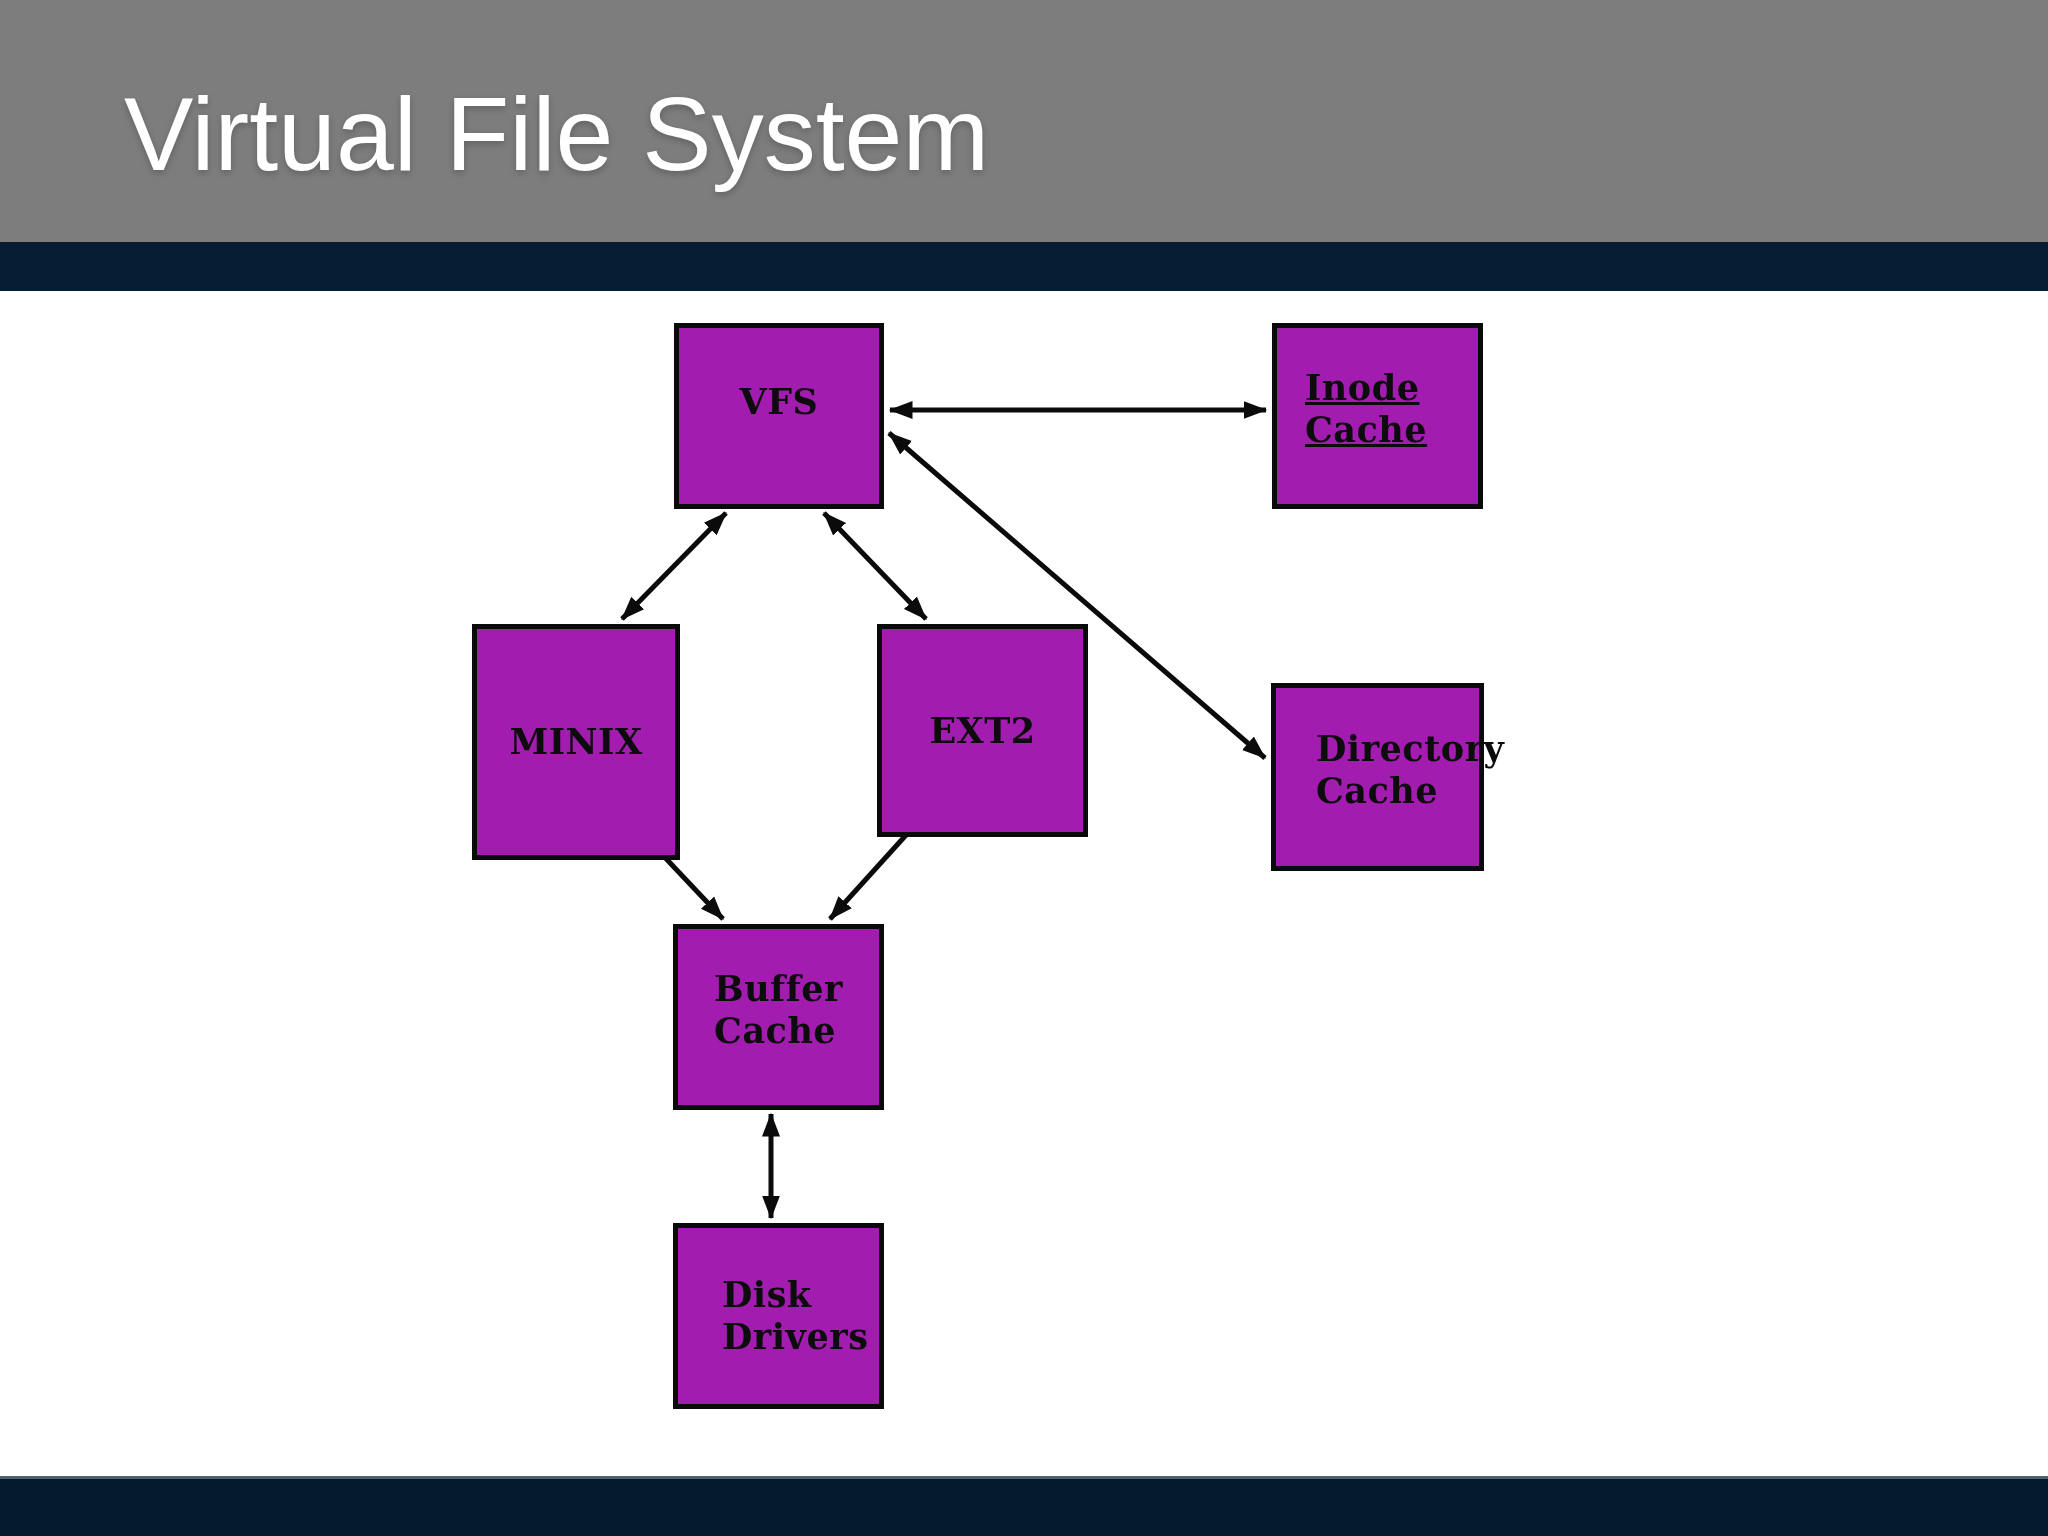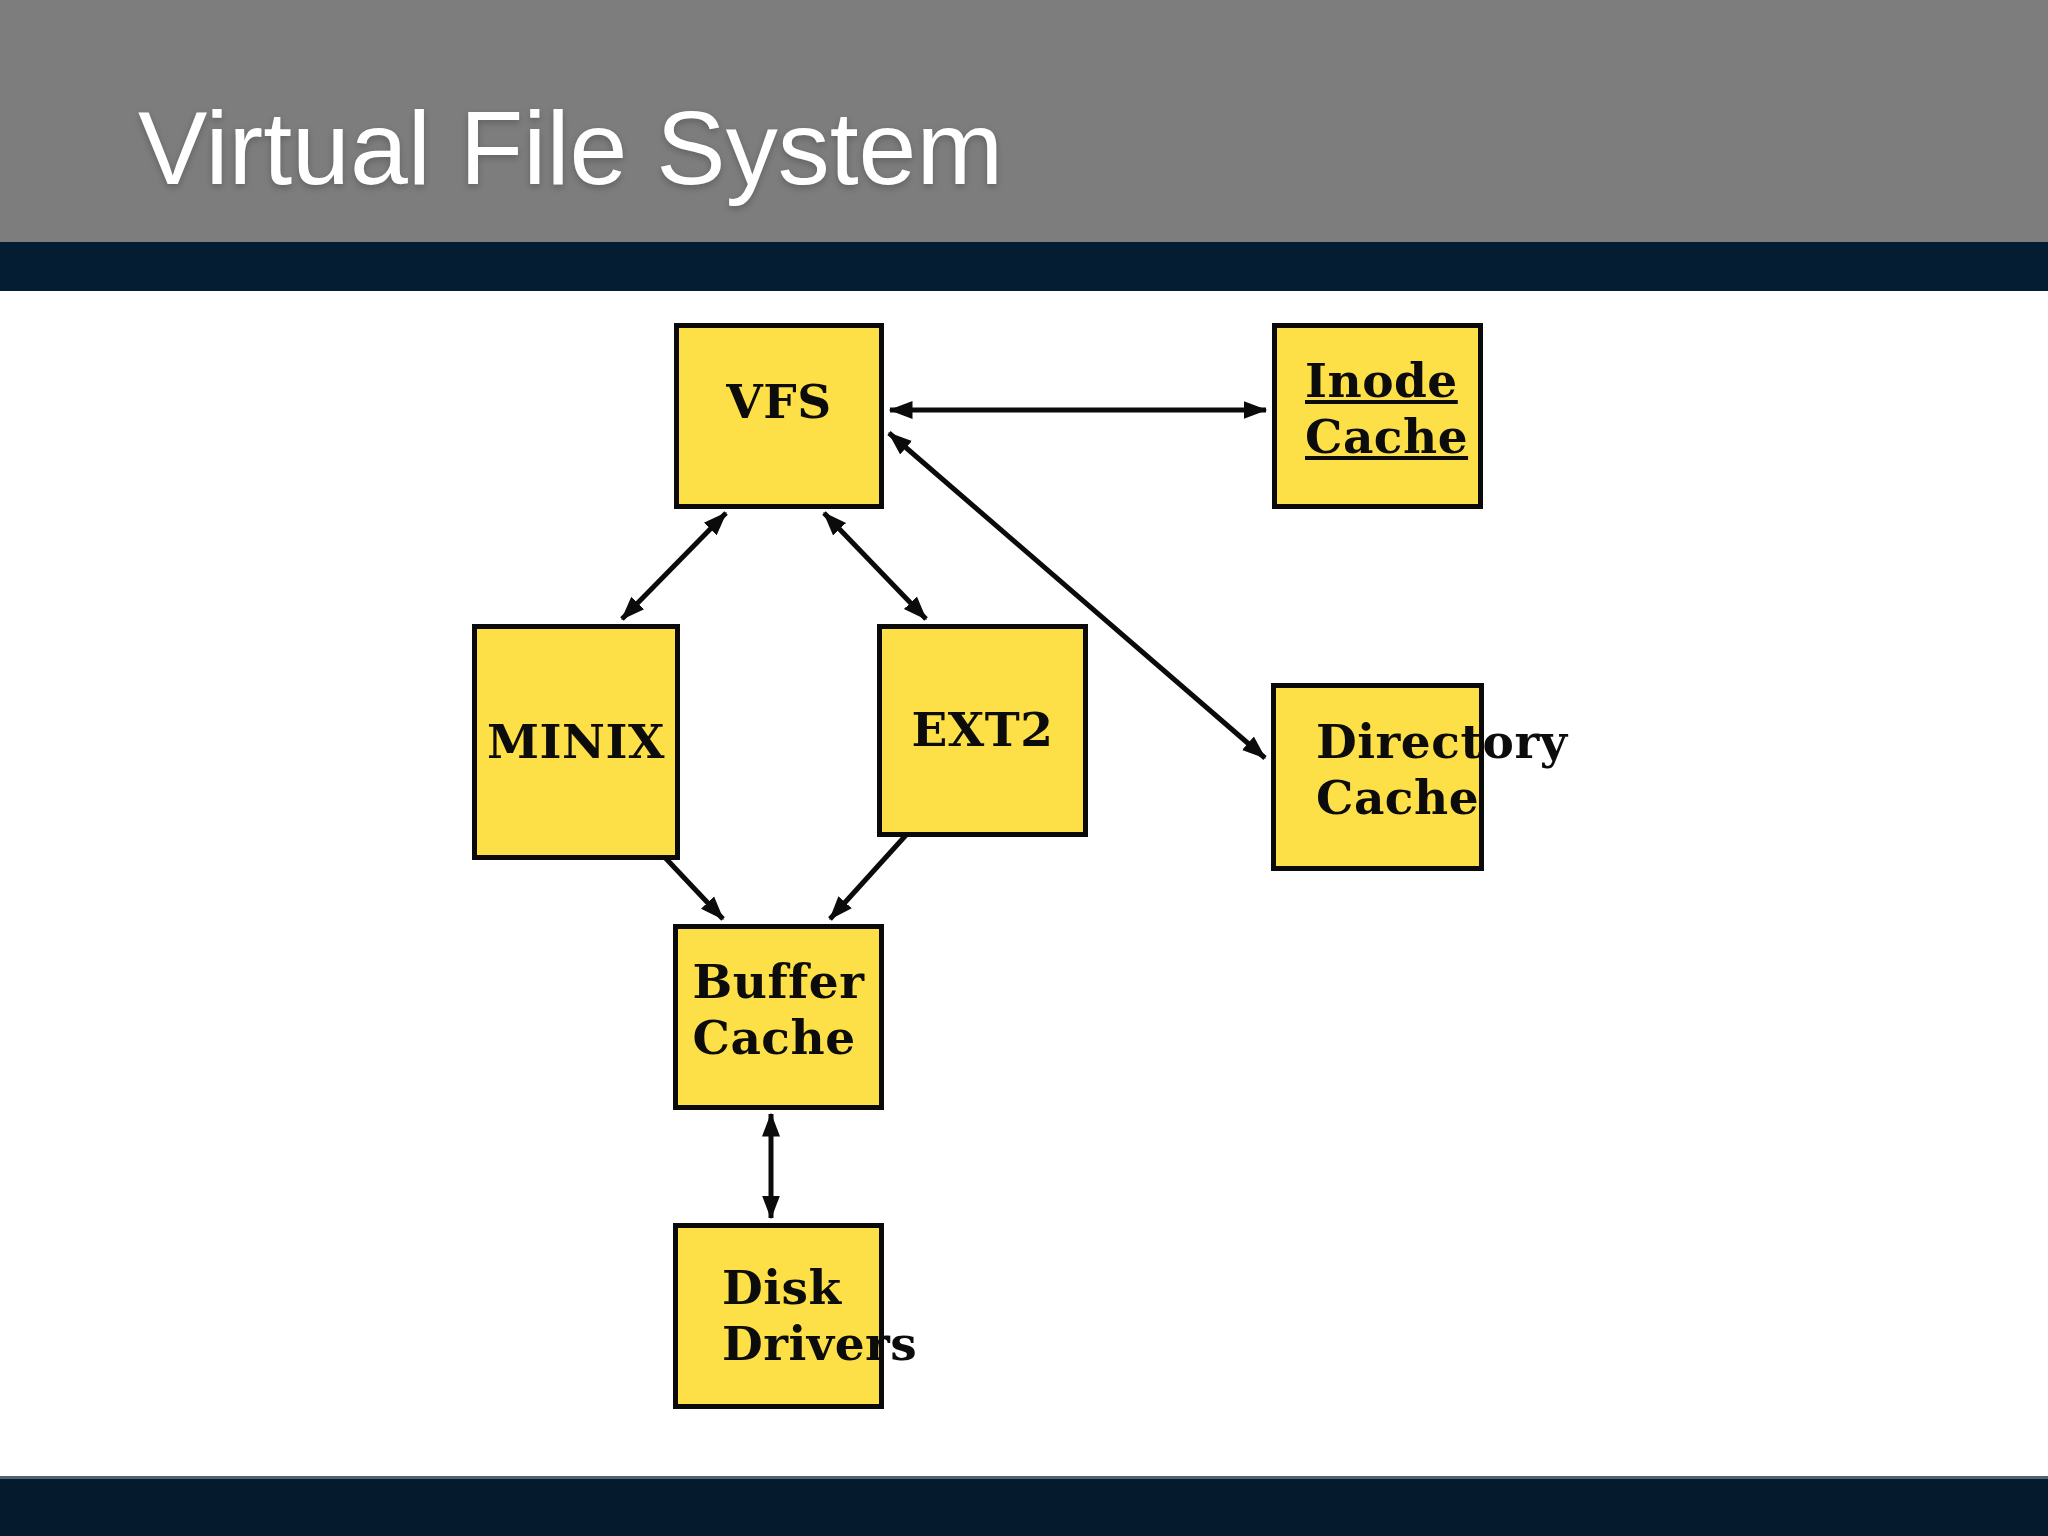--- a/index.html
+++ b/index.html
@@ -15,21 +15,21 @@
   
   .title-bar {
     position: absolute;
     left: 0; top: 0;
     width: 2048px; height: 242px;
     background: var(--header-bg, #7d7d7d);
   }
   .slide-title {
     position: absolute;
     left: 122px; top: 78px;
-    margin: 16px;
+    margin: 2px;
     font-size: 104px;
     line-height: 1.05;
     font-weight: 400;
     color: var(--title-text, #ffffff);
     letter-spacing: 0px;
     text-shadow: 0 3px 7px rgba(0,0,0,0.22);
     white-space: nowrap;
   }
   .accent-bar {
     position: absolute;
@@ -50,28 +50,28 @@
 
   
   .diagram { position: absolute; left: 0; top: 291px; width: 2048px; height: 1185px; }
   .edges { position: absolute; left: 0; top: 0; width: 2048px; height: 1185px; }
   .edges line { stroke: var(--arrow, #0b0b0b); stroke-width: 5; }
   .edges .arrowhead { fill: var(--arrow, #0b0b0b); }
 
   .node {
     position: absolute;
     box-sizing: border-box;
-    background: #fde047;
+    background: #a21caf;
     border: 5px solid var(--box-border, #0a0a0a);
     display: flex;
     align-items: center;
     justify-content: center;
     font-family: "DejaVu Serif", serif;
     font-weight: bold;
-    font-size: 47px;
+    font-size: 35px;
     line-height: 1.2;
     color: var(--box-text, #0c0c0c);
     white-space: pre-line;
     letter-spacing: 0.5px;
   }
   
   .node-vfs             { left: 674px;  top: 32px;   width: 210px; height: 186px; padding-bottom: 28px; }
   .node-inode-cache     { left: 1272px; top: 32px;   width: 211px; height: 186px; justify-content: flex-start; padding-left: 28px; padding-bottom: 14px; text-decoration: underline; }
   .node-minix           { left: 472px;  top: 333px;  width: 208px; height: 236px; }
   .node-ext2            { left: 877px;  top: 333px;  width: 211px; height: 213px; }

